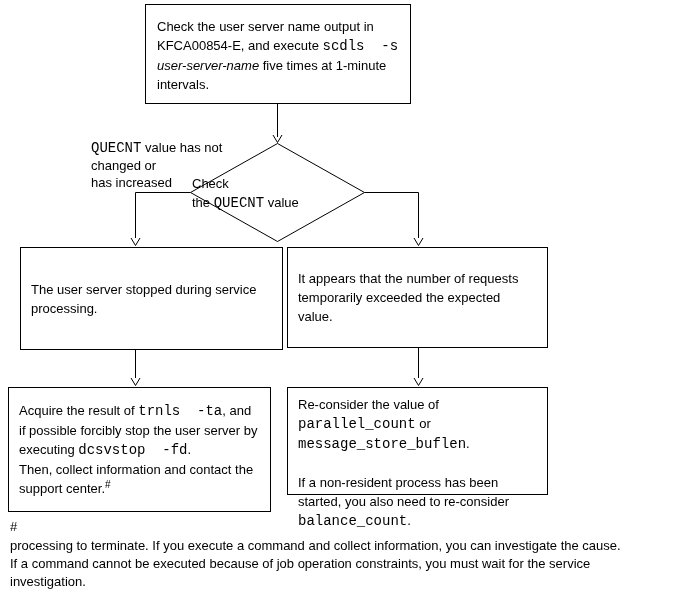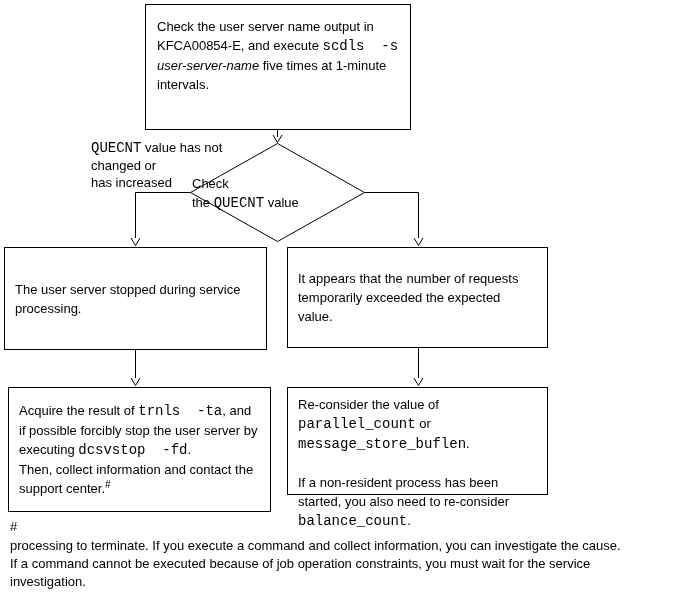--- a/index.html
+++ b/index.html
@@ -22,22 +22,22 @@
     position: absolute;
     left: 0; top: 0;
     width: 688px; height: 609px;
   }
   .box {
     position: absolute;
     box-sizing: border-box;
     border: 1px solid #000000;
     background: #ffffff;
   }
-  .box-top        { left: 145px; top: 4px;   width: 266px; height: 126px; padding: 12px 10px 6px 11px; }
-  .box-mid-left   { left: 4px;   top: 247px; width: 263px; height: 103px; display: flex; align-items: center; padding: 0 10px; }
+  .box-top        { left: 145px; top: 4px;   width: 266px; height: 100px; padding: 12px 10px 6px 11px; }
+  .box-mid-left   { left: 20px;   top: 247px; width: 263px; height: 103px; display: flex; align-items: center; padding: 0 10px; }
   .box-mid-right  { left: 287px; top: 247px; width: 261px; height: 101px; display: flex; align-items: center; padding: 0 10px; }
   .box-bot-left   { left: 8px;   top: 387px; width: 263px; height: 125px; padding: 13px 9px 6px 10px; }
   .box-bot-right  { left: 287px; top: 387px; width: 261px; height: 108px; padding: 7px 9px 6px 10px; }
   .code {
     font-family: "Liberation Mono", "DejaVu Sans Mono", monospace;
     font-size: 14px;
     white-space: pre-wrap;
   }
   .it { font-style: italic; }
   .label { position: absolute; }

